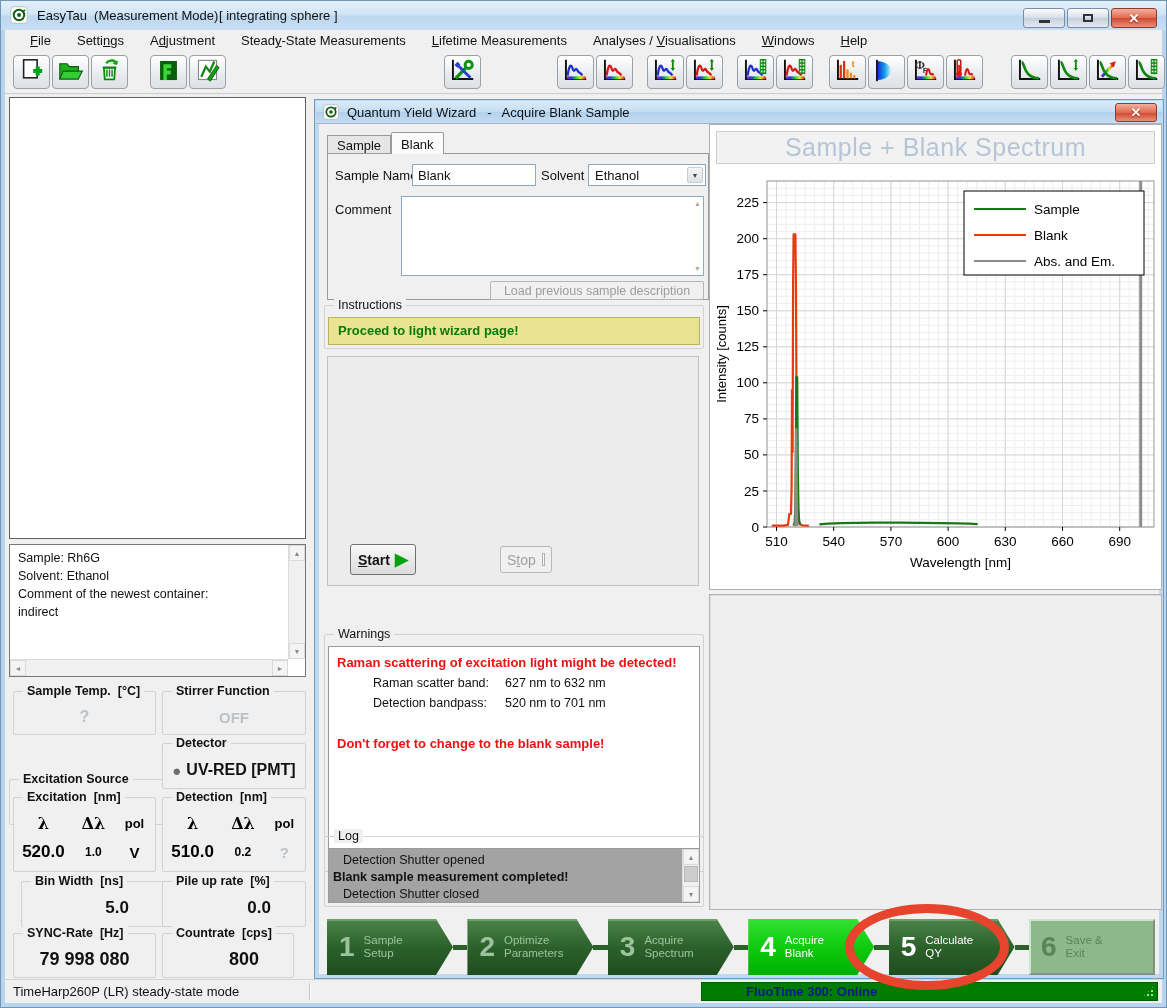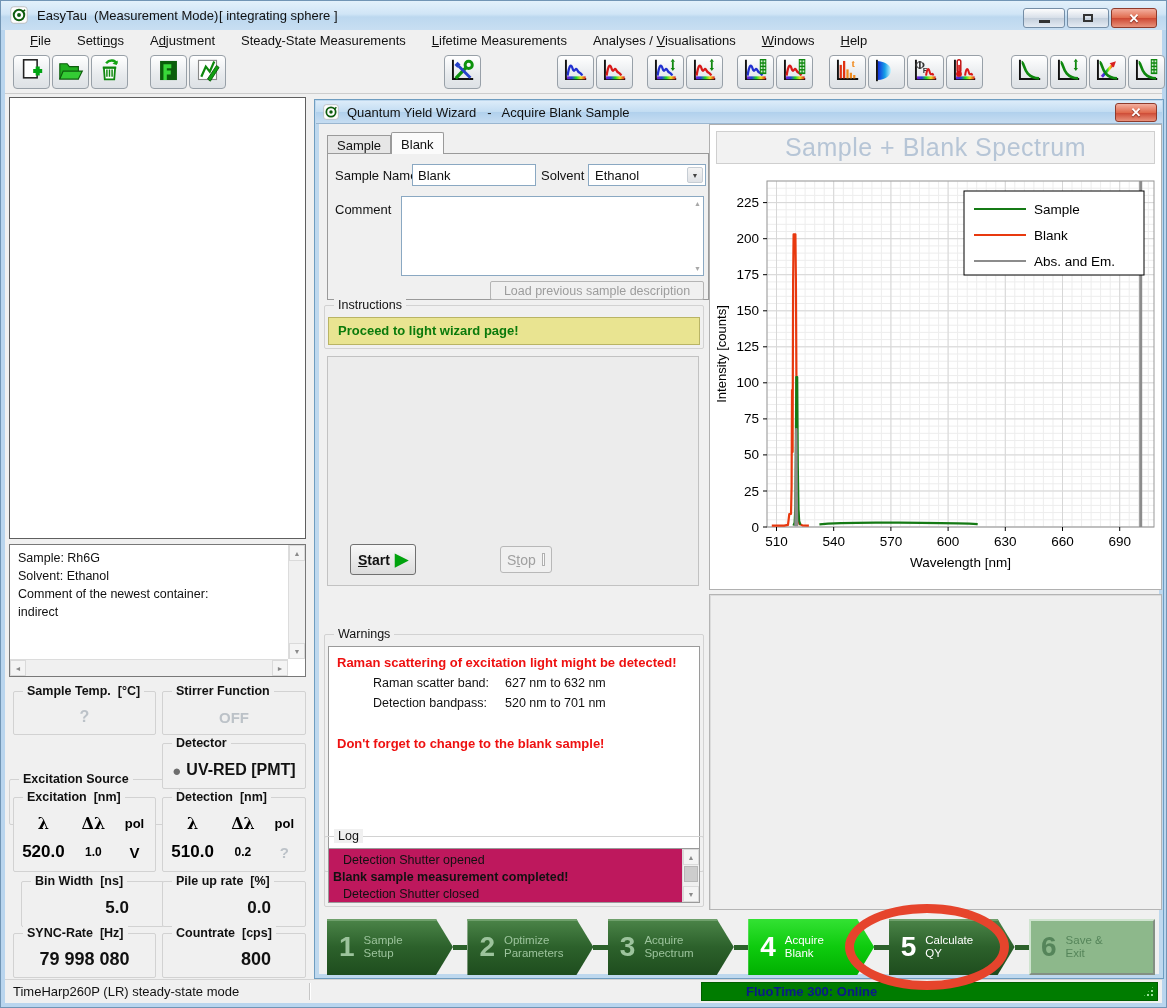--- a/index.html
+++ b/index.html
@@ -78,21 +78,21 @@
   .play-glyph{color:#00a30d;font-size:17px;line-height:1;}
   .stop-btn{position:absolute;left:172px;top:189px;width:52px;height:27px;border:1px solid #b8b8b8;border-radius:3px;background:#f0f0f0;font-size:14px;color:#a0a0a0;display:flex;align-items:center;justify-content:center;gap:6px;font-family:"Liberation Sans",sans-serif;}
   .stop-square{width:13px;height:13px;border:1px solid #b0b0b0;background:#fafafa;}
   .warnings{left:5px;top:470px;width:380px;height:238px;margin-top:40px;}
   .warn-box{position:absolute;left:3px;top:11px;right:3px;bottom:3px;background:#fff;border:1px solid #9a9a9a;padding:8px 8px;}
   .warn-red{color:#ee1111;font-weight:bold;font-size:13px;}
   .warn-row{padding-left:36px;margin-top:6px;font-size:12.5px;color:#111;}
   .wlab{display:inline-block;width:132px;}
   .warn-red2{margin-top:26px;}
   .loggroup{left:5px;top:712px;width:380px;height:71px;}
-  .log-box{position:absolute;left:3px;top:11px;right:3px;bottom:3px;background:#be185d;border:1px solid #9a9a9a;}
+  .log-box{position:absolute;left:3px;top:11px;right:3px;bottom:3px;background:#a3a3a3;border:1px solid #9a9a9a;}
   .log-lines{position:absolute;left:2px;top:3px;right:18px;bottom:2px;overflow:hidden;}
   .log-line{font-size:12.5px;line-height:17px;color:#111;padding-left:12px;}
   .log-line.bold{font-weight:bold;padding-left:2px;}
   
   .chart-panel{position:absolute;left:390px;top:0;width:453px;height:466px;background:#fff;border:1px solid #b0b0b0;}
   .chart-banner{position:absolute;left:6px;top:6px;width:439px;height:33px;background:#f2f2f2;border:1px solid #cfcfcf;display:flex;align-items:center;justify-content:center;font-size:25px;font-weight:normal;color:#b6c5d6;letter-spacing:.5px;}
   #chart-holder{position:absolute;left:2px;top:44px;}
   .empty-panel{position:absolute;left:390px;top:470px;width:453px;height:316px;background:#efefef;border:1px solid #b4b4b4;box-shadow:inset 1px 1px 0 #dcdcdc;}
   
   .stepbar{position:absolute;left:8px;top:794px;width:828px;height:58px;display:flex;align-items:center;}
@@ -456,21 +456,21 @@
             <div class="pg-value right" style="font-size:17px;">
               <span>0.0</span>
             </div>
           </div>
           <div class="pgroup" style="left: 4px; top: 249px; width: 143px; height: 45px;">
             <div class="pg-title">SYNC-Rate  [Hz]</div>
             <div class="pg-value" style="font-size:18px;">
               <span>79 998 080</span>
             </div>
           </div>
-          <div class="pgroup" style="left: 153px; top: 249px; width: 144px; height: 45px;">
+          <div class="pgroup" style="left: 153px; top: 249px; width: 132px; height: 45px;">
             <div class="pg-title">Countrate  [cps]</div>
             <div class="pg-value right" style="font-size:18px;">
               <span>800</span>
             </div>
           </div>
         </div>
 
       <div class="dialog">
         <div class="dlg-titlebar">
           <span class="dlg-icon" id="dlg-icon"><svg viewBox="0 0 24 24" width="100%" height="100%">

